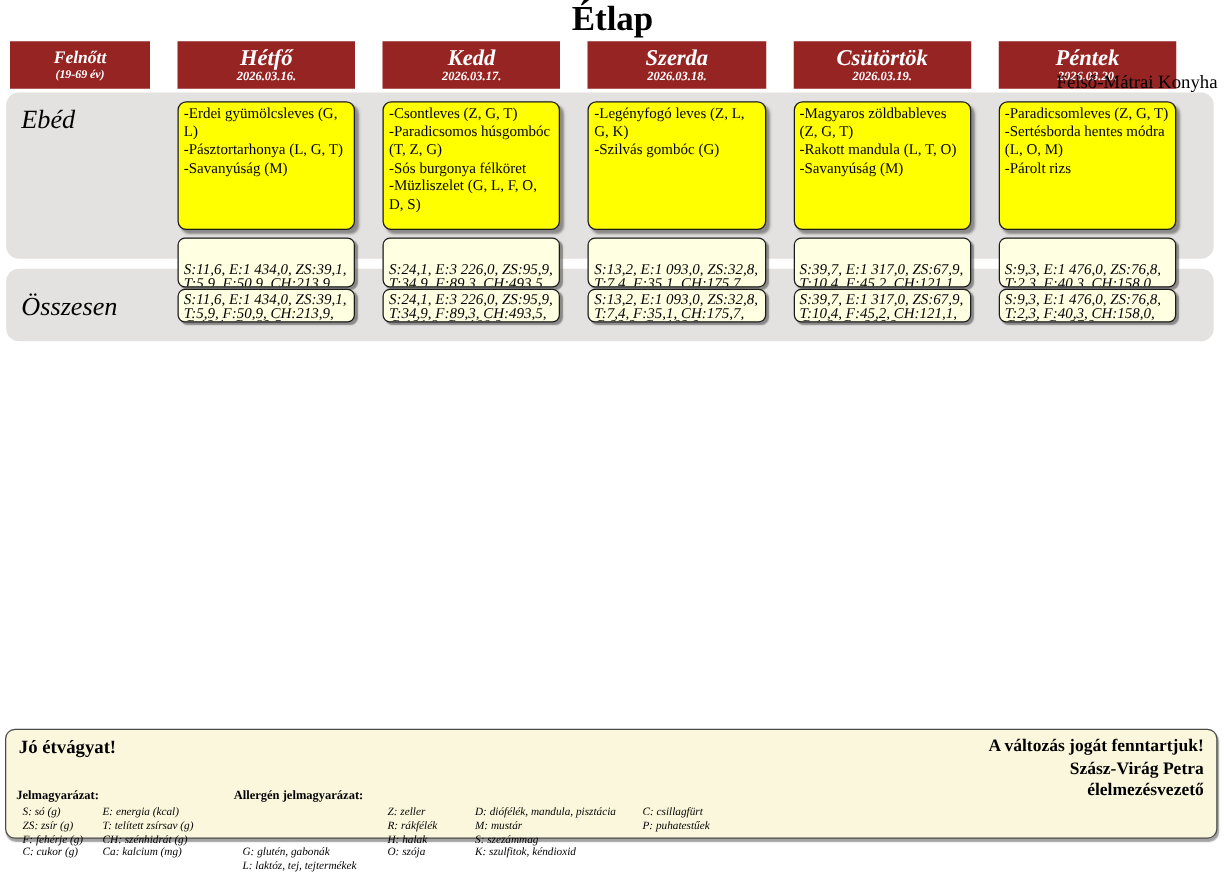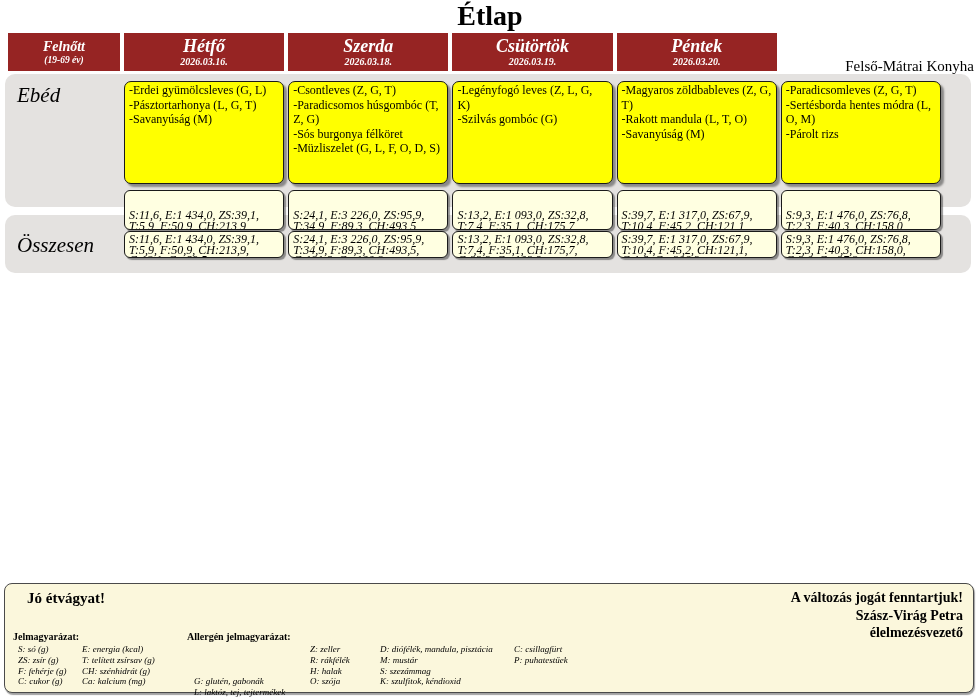--- a/index.html
+++ b/index.html
@@ -16,21 +16,21 @@
     font-family:"Liberation Serif","DejaVu Serif",serif;color:#000;
   }
   .page{position:relative;width:980px;height:700px;}
   .title{
     text-align:center;font-size:28px;font-weight:bold;line-height:32px;margin-top:0;
   }
   .kitchen{
     position:absolute;top:10px;right:6px;font-size:15px;margin-top:48px;
   }
   .grid{
-    display:grid;grid-template-columns:112px repeat(5,1fr);column-gap:4px;
+    display:grid;grid-template-columns:112px repeat(5,1fr);column-gap:22px;
     width:933px;
   }
   .header-grid{margin-left:8px;margin-top:1px;}
   .hcell{
     background:var(--header-red);color:#fff;height:38px;
     display:flex;flex-direction:column;align-items:center;justify-content:center;
     font-style:italic;font-weight:bold;text-align:center;
   }
   .hname{font-size:18px;line-height:19px;}
   .hdate{font-size:10px;line-height:11px;}
@@ -53,24 +53,24 @@
     font-size:12px;line-height:14.6px;white-space:pre-line;overflow:hidden;
   }
   .nutri-box{
     background:var(--nutrition-cream);border:1px solid #1a1a1a;border-radius:6px;
     box-shadow:2px 2px 1px rgba(64,64,64,0.55);
     margin-top:6px;height:25px;padding:19px 4px;
     font-style:italic;font-size:12px;line-height:10.6px;overflow:hidden;
   }
   .total-band .nutri-box{margin-top:0;height:27px;padding-top:2px;}
   .footer{
-    position:absolute;top:583px;left:4px;width:970px;height:110px;
+    position:absolute;top:583px;left:4px;width:970px;height:88px;
     background:var(--footer-cream);border:1px solid #4a4a4a;border-radius:8px;
     box-shadow:1px 2px 1px rgba(70,70,70,0.5);
-    padding:6px 22px;
+    padding:6px 10px;
   }
   .greeting{font-weight:bold;font-size:15px;}
   .rights{
     position:absolute;top:5px;right:10px;text-align:right;
     font-weight:bold;font-size:14px;line-height:17.5px;
   }
   .legend-head{position:absolute;font-weight:bold;font-size:10px;}
   .legend-col{
     position:absolute;top:60px;font-style:italic;font-size:9px;line-height:10.8px;
     white-space:pre-line;
@@ -93,20 +93,24 @@
   <div class="kitchen">Felső-Mátrai Konyha</div>
 
   <div class="grid header-grid">
     <div class="hcell">
       <div class="gname">Felnőtt</div>
       <div class="gsub">(19-69 év)</div>
     </div>
     <div class="hcell">
       <div class="hname">Hétfő</div>
       <div class="hdate">2026.03.16.</div>
+    </div>
+    <div class="hcell">
+      <div class="hname">Kedd</div>
+      <div class="hdate">2026.03.17.</div>
     </div>
     <div class="hcell">
       <div class="hname">Szerda</div>
       <div class="hdate">2026.03.18.</div>
     </div>
     <div class="hcell">
       <div class="hname">Csütörtök</div>
       <div class="hdate">2026.03.19.</div>
     </div>
     <div class="hcell">

